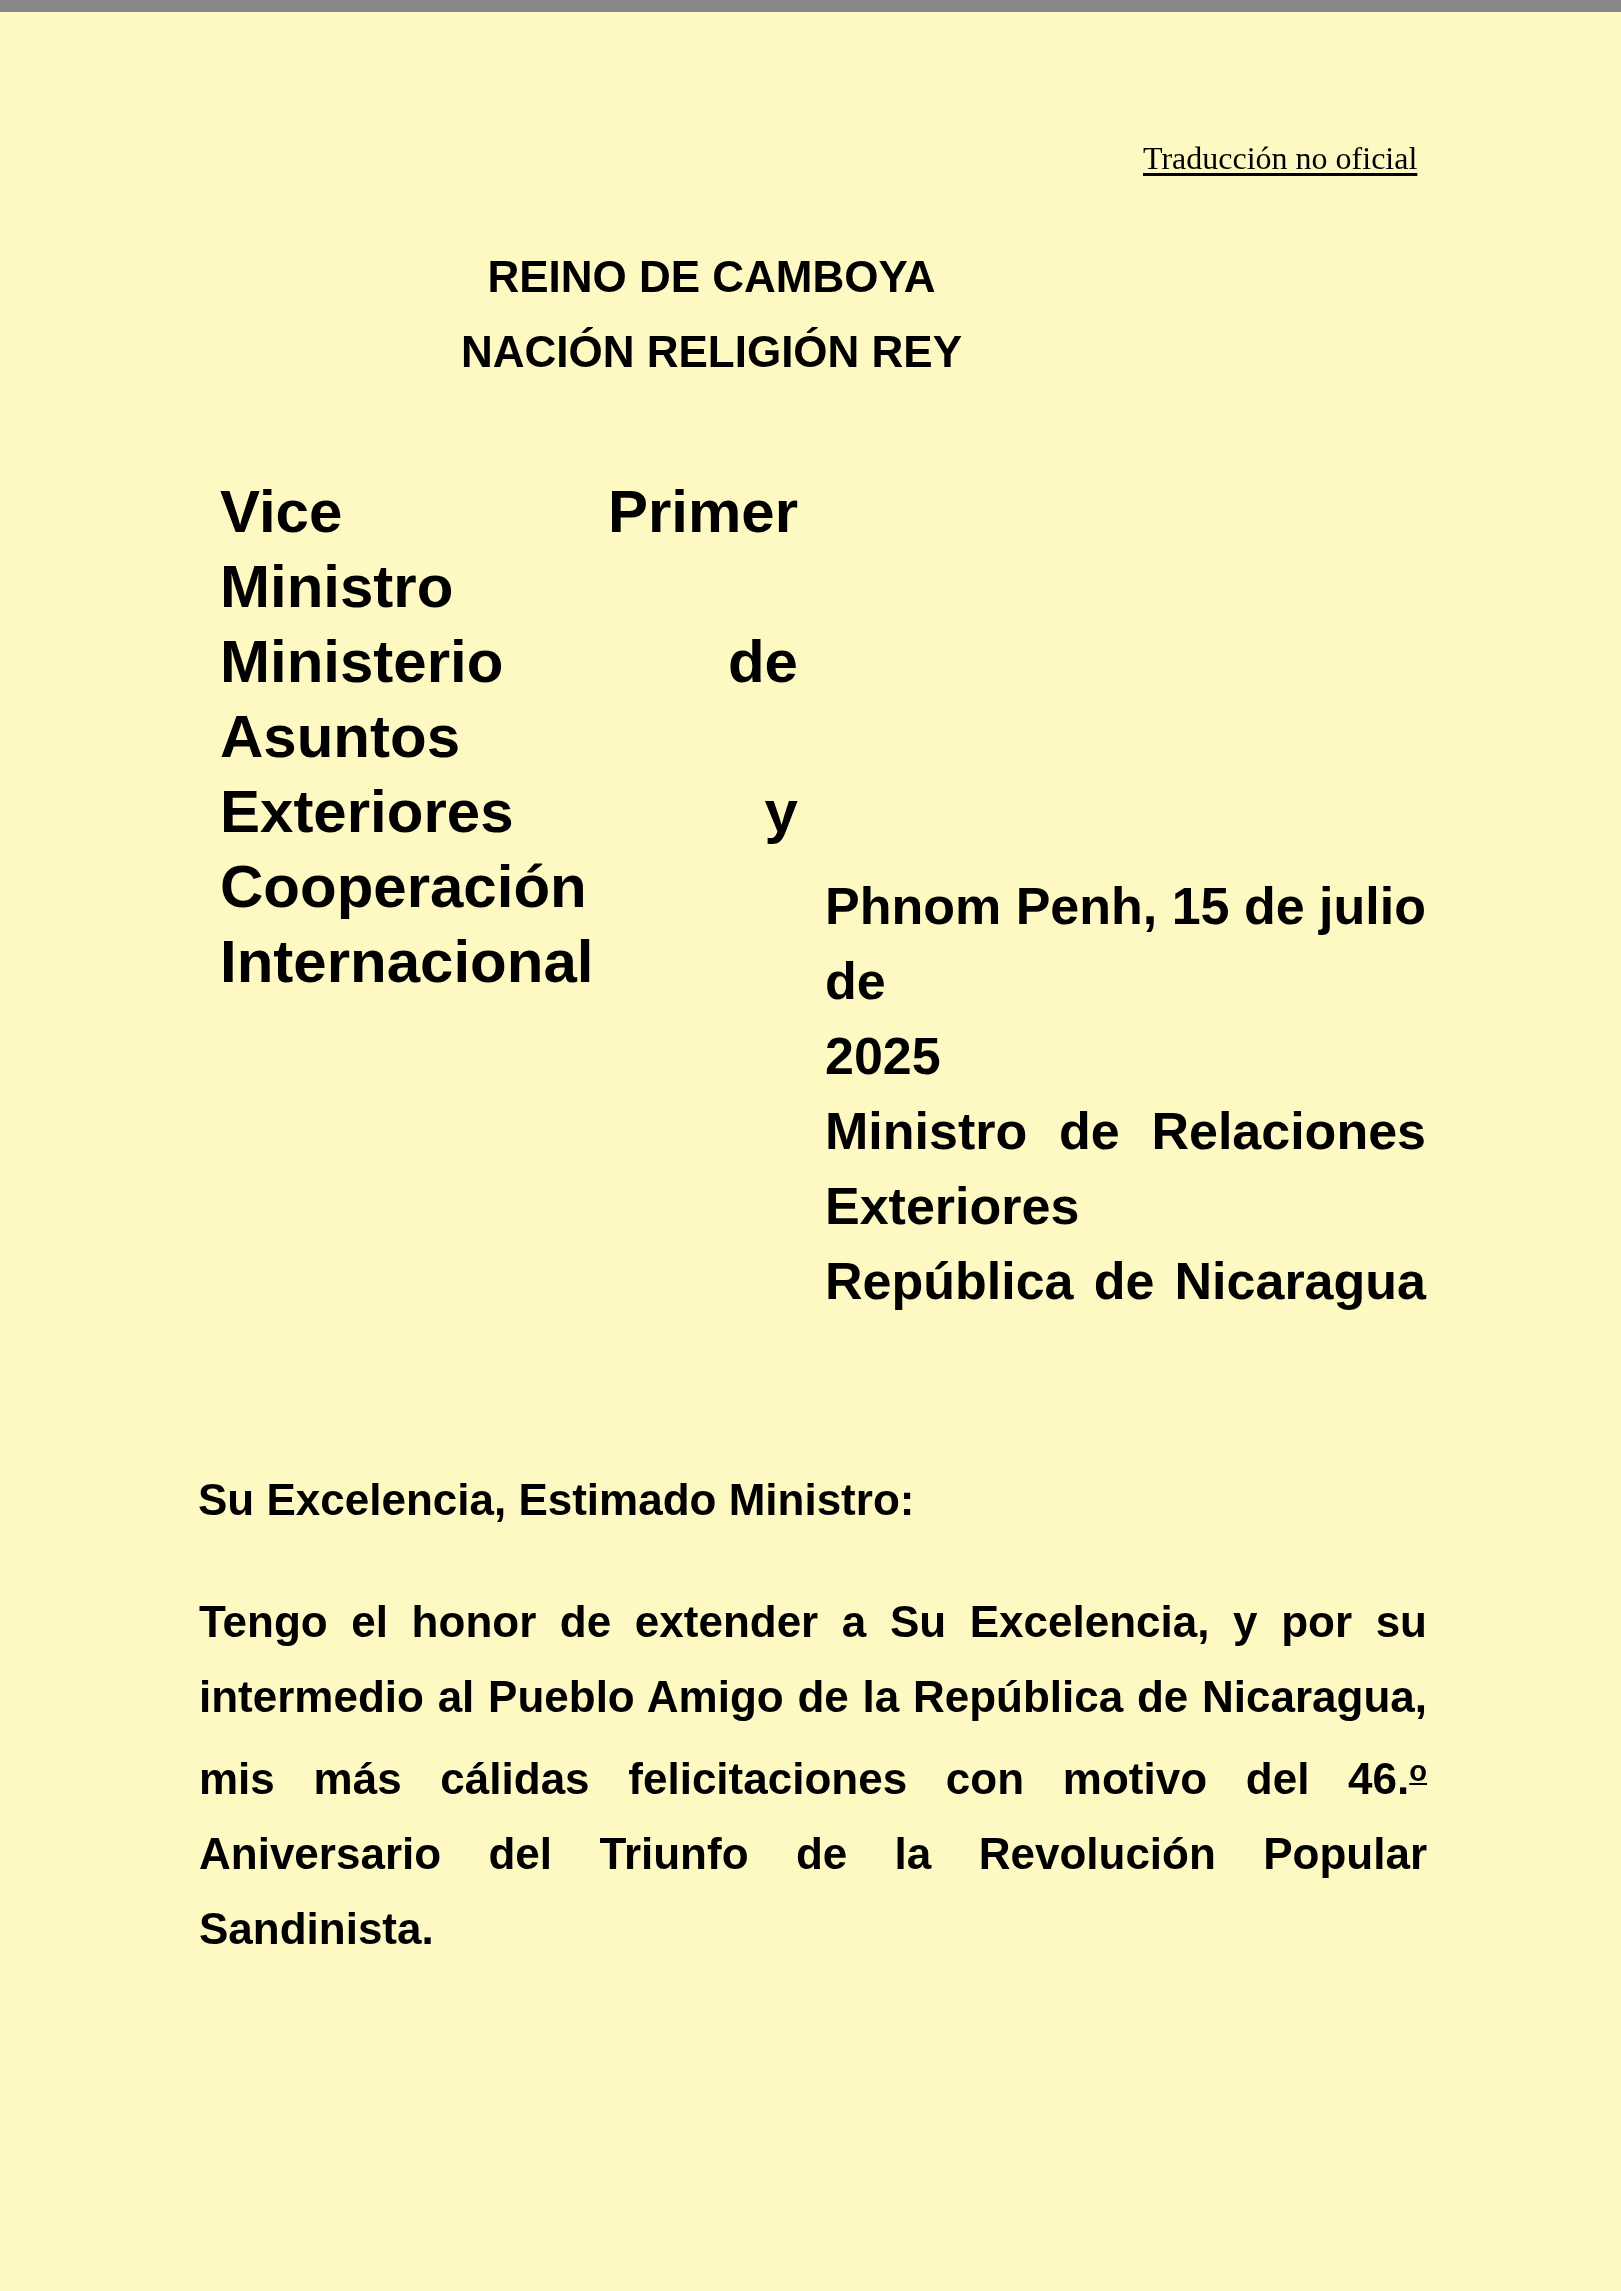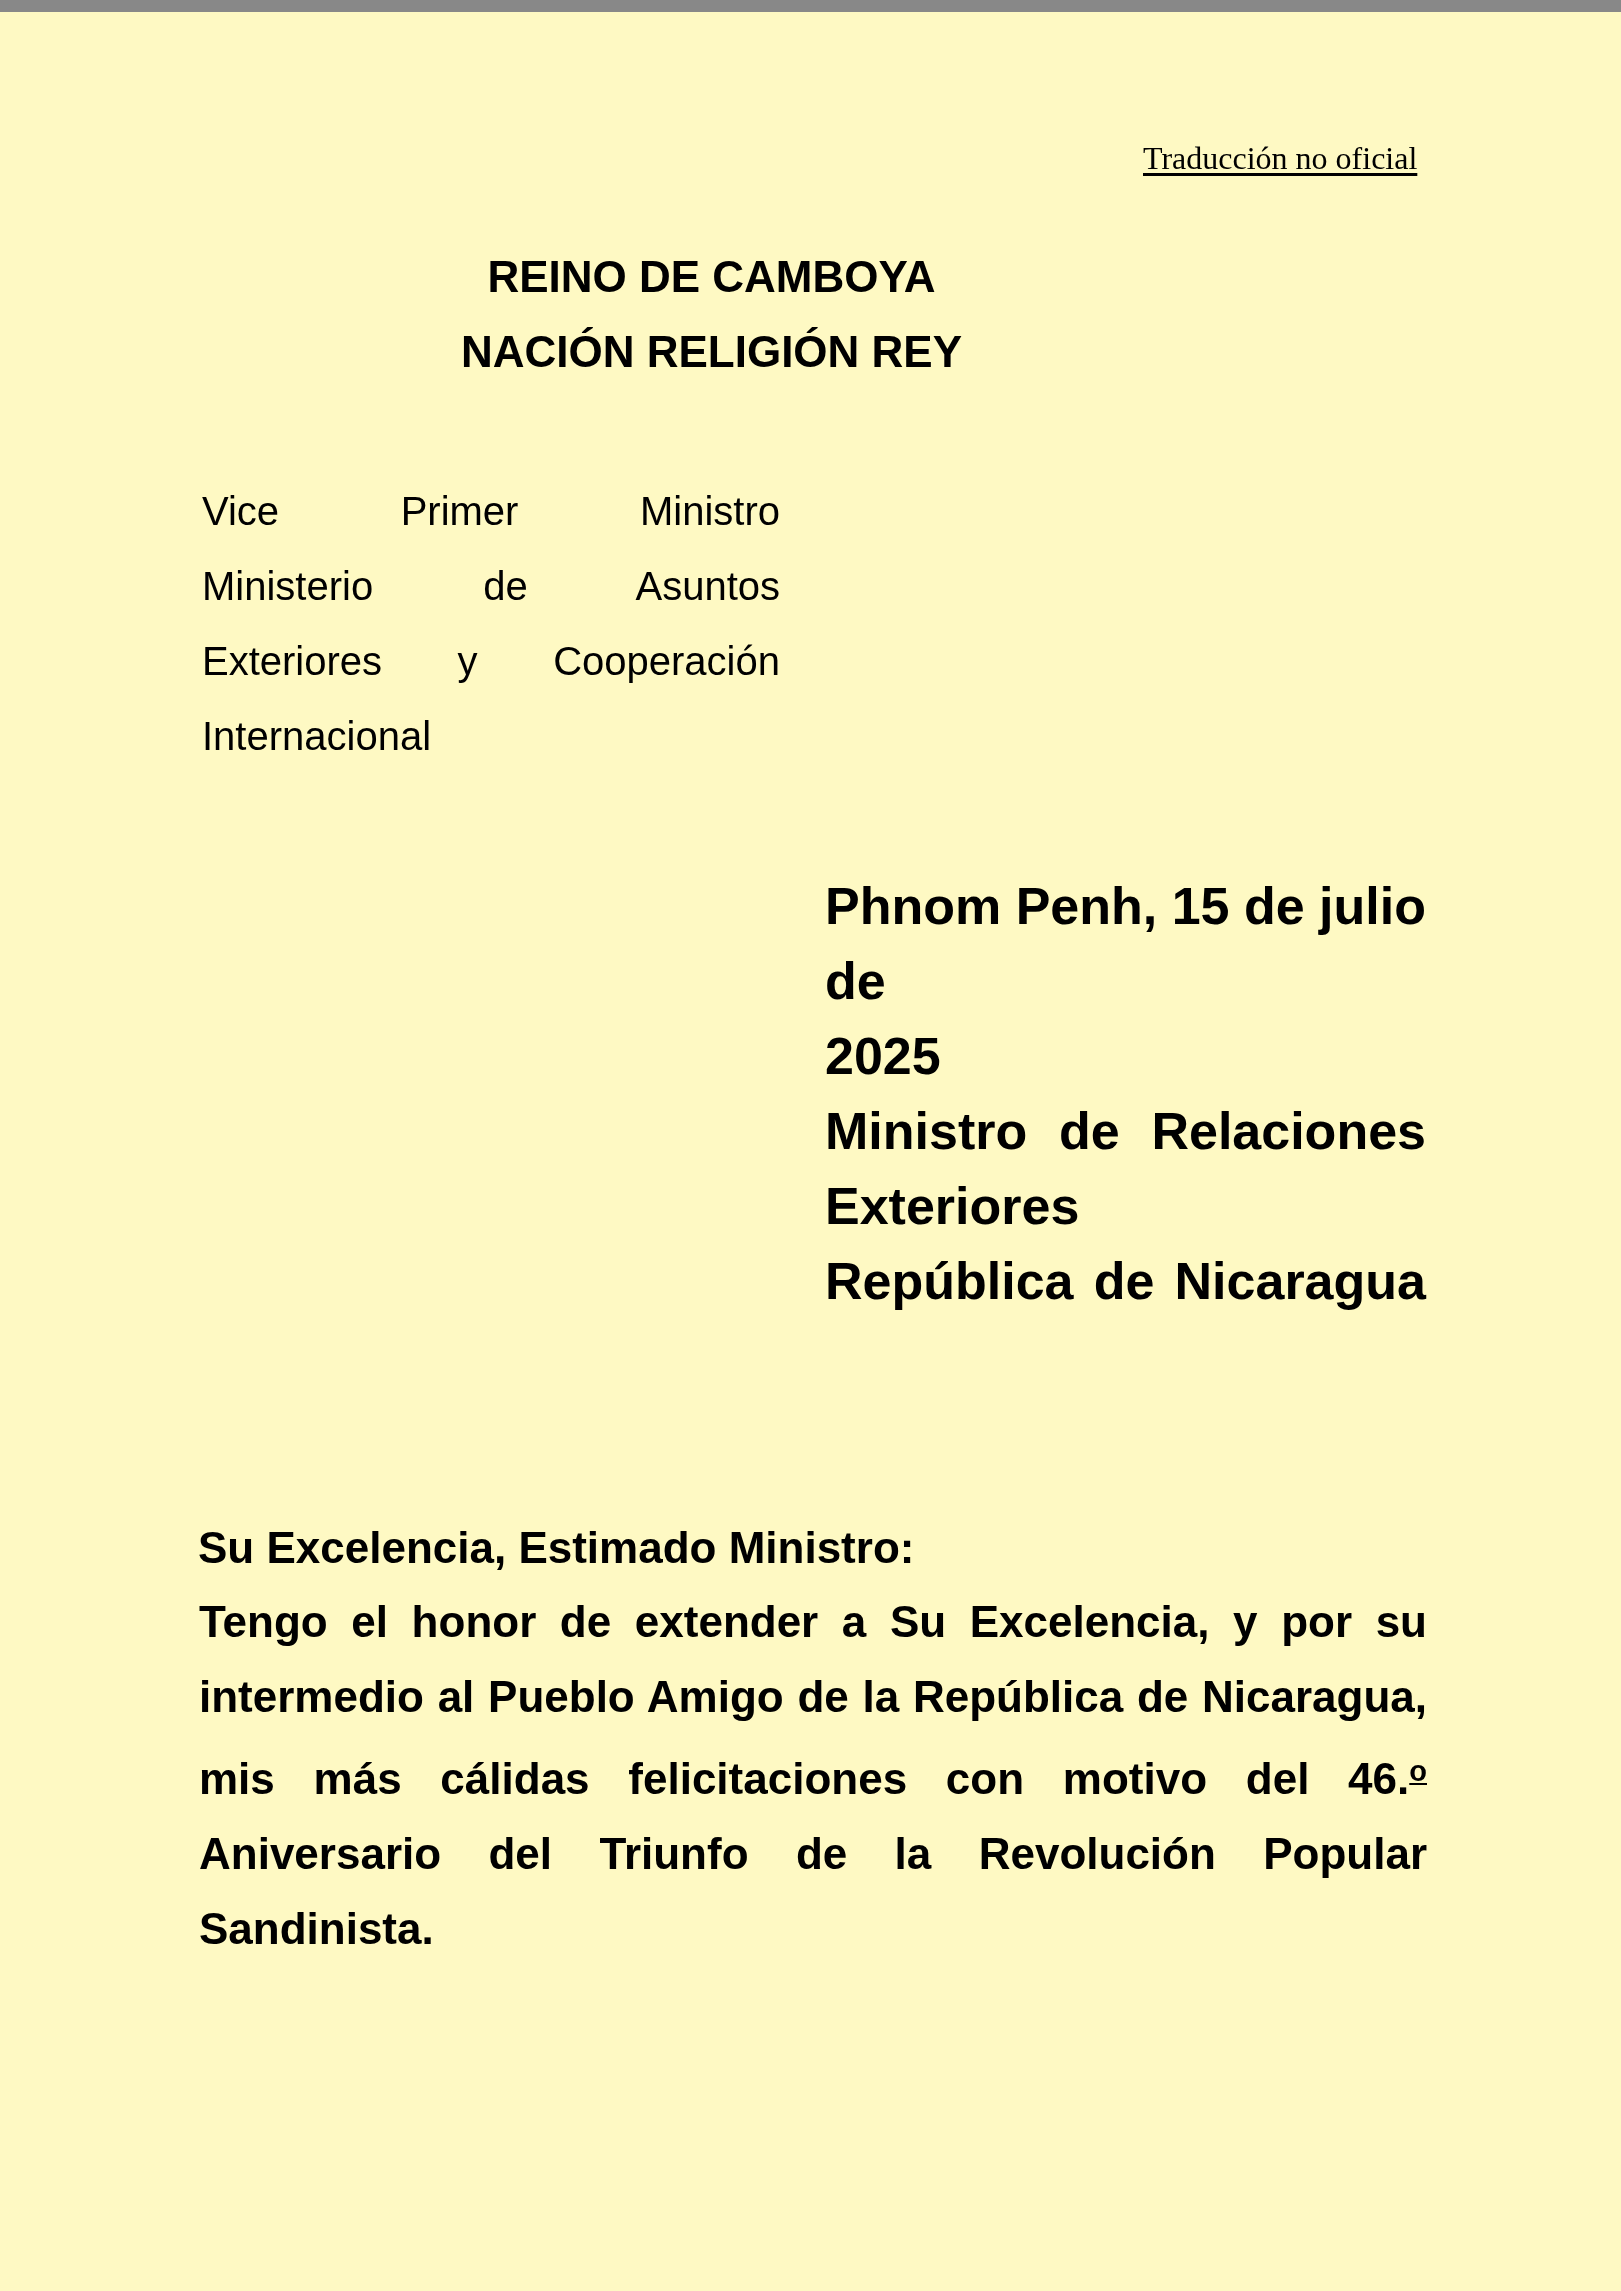--- a/index.html
+++ b/index.html
@@ -34,40 +34,40 @@
     left: 0;
     top: 227px;
     width: 1423px;
     text-align: center;
     font-weight: bold;
     font-size: 44px;
     line-height: 75px;
   }
   .letterhead {
     position: absolute;
-    left: 202px;
+    left: 220px;
     top: 462px;
     width: 578px;
-    font-weight: normal;
-    font-size: 40px;
+    font-weight: bold;
+    font-size: 60px;
     line-height: 75px;
   }
   .dateline {
     position: absolute;
     left: 825px;
     top: 857px;
     width: 601px;
     font-weight: bold;
     font-size: 52px;
     line-height: 75px;
   }
   .salutation {
     position: absolute;
     left: 198px;
-    top: 1498px;
+    top: 1450px;
     width: 1228px;
     font-weight: bold;
     font-size: 44px;
     line-height: 75px;
     white-space: nowrap;
   }
   .body-par {
     position: absolute;
     left: 199px;
     top: 1572px;

